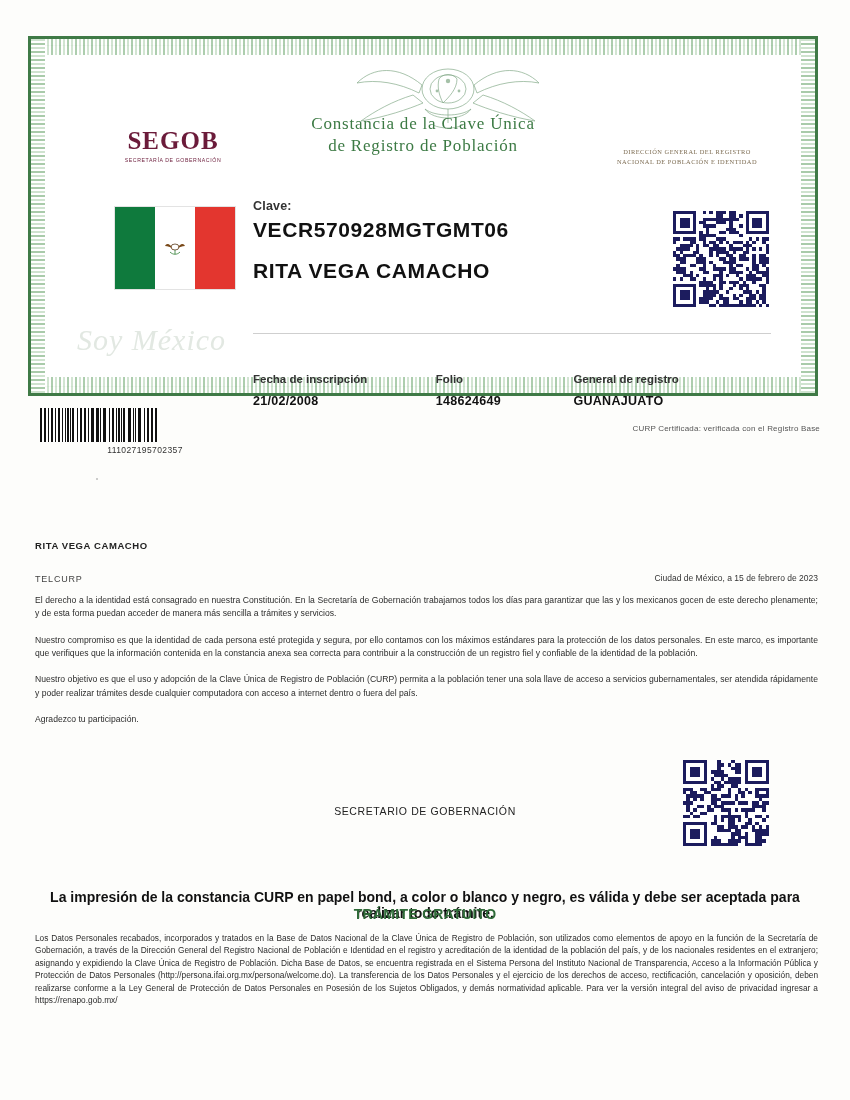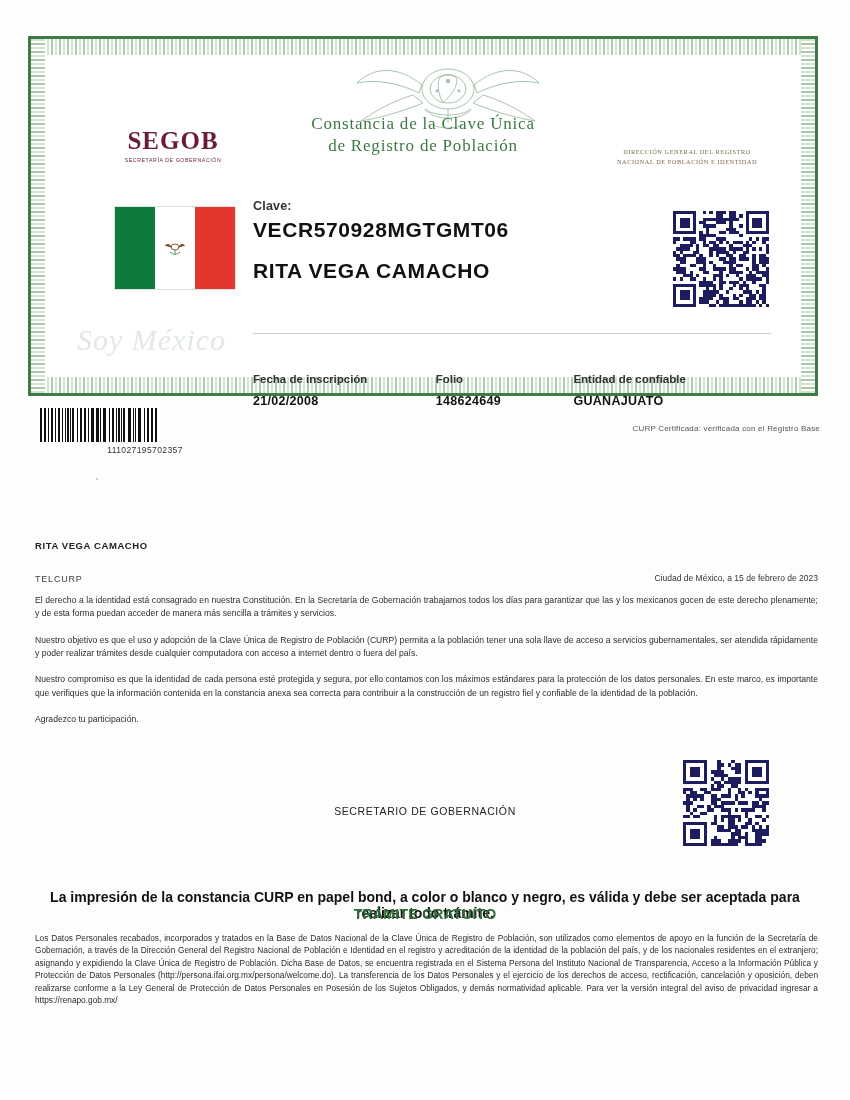--- a/index.html
+++ b/index.html
@@ -469,21 +469,21 @@
       <div class="bottom-row">
         <div class="br-col c1">
           <div class="br-label">Fecha de inscripción</div>
           <div class="br-value">21/02/2008</div>
         </div>
         <div class="br-col c2">
           <div class="br-label">Folio</div>
           <div class="br-value">148624649</div>
         </div>
         <div class="br-col c3">
-          <div class="br-label">Entidad de confiable</div>
+          <div class="br-label">General de registro</div>
           <div class="br-value">GUANAJUATO</div>
         </div>
       </div>
 
       <div class="qr qr-card" id="qr-card" style="grid-template-columns: repeat(29, 1fr); grid-template-rows: repeat(29, 1fr);">
           <span class="on" style="background: rgb(28, 28, 94);"></span>
           <span class="on" style="background: rgb(28, 28, 94);"></span>
           <span class="on" style="background: rgb(28, 28, 94);"></span>
           <span class="on" style="background: rgb(28, 28, 94);"></span>
           <span class="on" style="background: rgb(28, 28, 94);"></span>
@@ -1399,22 +1399,22 @@
     <div class="barcode-num">111027195702357</div>
   </div>
   <div class="cert-note">CURP Certificada: verificada con el Registro Base</div>
 
   <div class="recipient">RITA VEGA CAMACHO</div>
   <div class="presente">TELCURP</div>
   <div class="place-date">Ciudad de México, a 15 de febrero de 2023</div>
 
   <div class="body-text">
     <p>El derecho a la identidad está consagrado en nuestra Constitución. En la Secretaría de Gobernación trabajamos todos los días para garantizar que las y los mexicanos gocen de este derecho plenamente; y de esta forma puedan acceder de manera más sencilla a trámites y servicios.</p>
+    <p>Nuestro compromiso es que la identidad de cada persona esté protegida y segura, por ello contamos con los máximos estándares para la protección de los datos personales. En este marco, es importante que verifiques que la información contenida en la constancia anexa sea correcta para contribuir a la construcción de un registro fiel y confiable de la identidad de la población.</p>
     <p>Nuestro objetivo es que el uso y adopción de la Clave Única de Registro de Población (CURP) permita a la población tener una sola llave de acceso a servicios gubernamentales, ser atendida rápidamente y poder realizar trámites desde cualquier computadora con acceso a internet dentro o fuera del país.</p>
-    <p>Nuestro compromiso es que la identidad de cada persona esté protegida y segura, por ello contamos con los máximos estándares para la protección de los datos personales. En este marco, es importante que verifiques que la información contenida en la constancia anexa sea correcta para contribuir a la construcción de un registro fiel y confiable de la identidad de la población.</p>
     <p>Agradezco tu participación.</p>
   </div>
 
   <div class="sign-role">SECRETARIO DE GOBERNACIÓN</div>
 
   <div class="qr qr-letter" id="qr-letter" style="grid-template-columns: repeat(25, 1fr); grid-template-rows: repeat(25, 1fr);">
       <span class="on" style="background: rgb(28, 28, 94);"></span>
       <span class="on" style="background: rgb(28, 28, 94);"></span>
       <span class="on" style="background: rgb(28, 28, 94);"></span>
       <span class="on" style="background: rgb(28, 28, 94);"></span>

